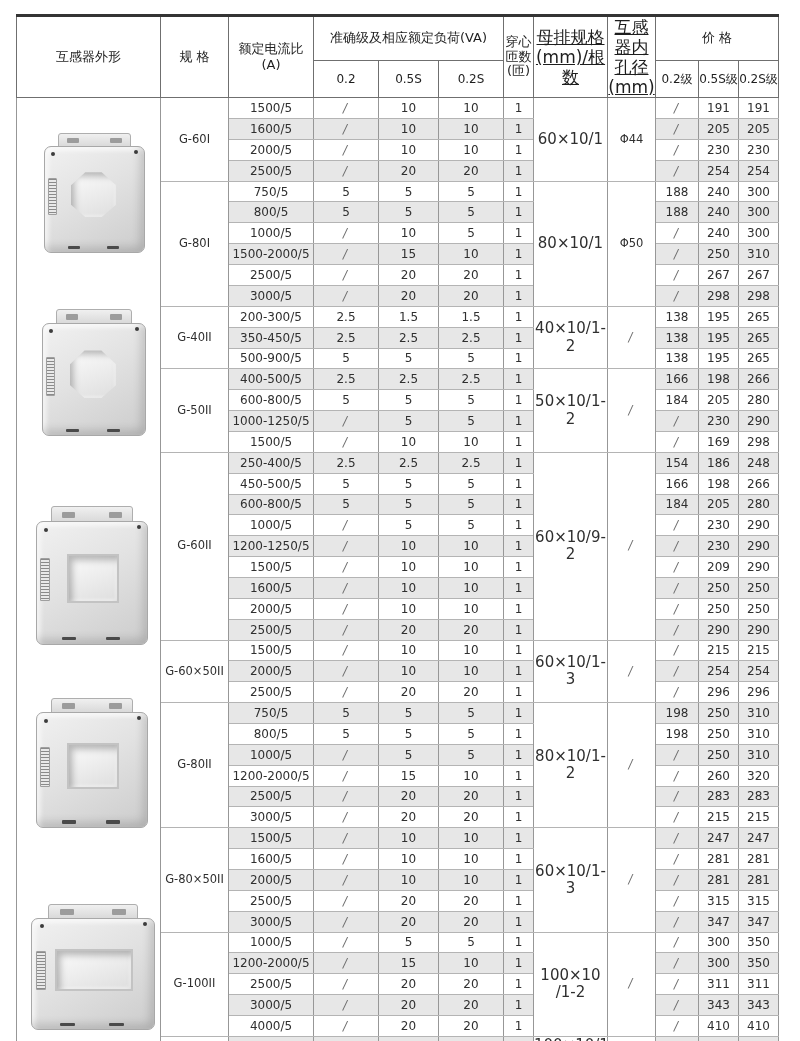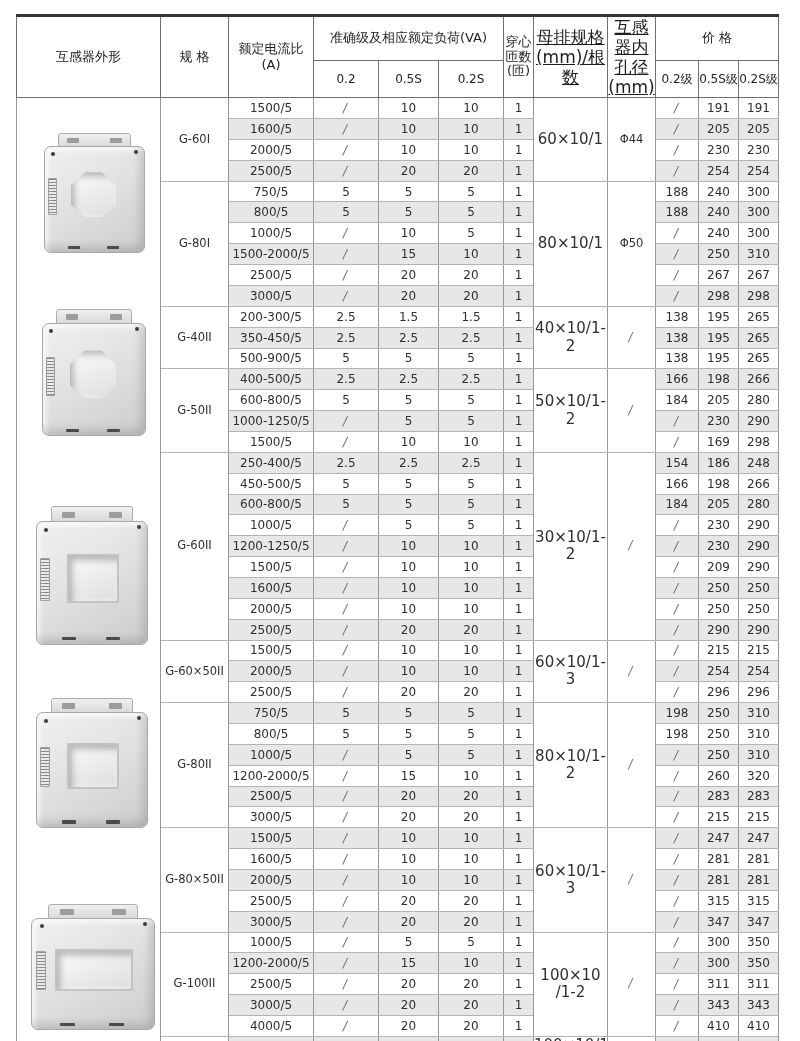--- a/index.html
+++ b/index.html
@@ -375,21 +375,21 @@
           <td class="data">169</td>
           <td class="data">298</td>
         </tr>
         <tr class="stripe sec-start">
           <td class="merged" rowspan="9">G-60II</td>
           <td class="data">250-400/5</td>
           <td class="data">2.5</td>
           <td class="data">2.5</td>
           <td class="data">2.5</td>
           <td class="data">1</td>
-          <td class="merged cell-busbar" rowspan="9">30×10/1-2</td>
+          <td class="merged cell-busbar" rowspan="9">60×10/9-2</td>
           <td class="merged" rowspan="9"><span class="slash">/</span></td>
           <td class="data">154</td>
           <td class="data">186</td>
           <td class="data">248</td>
         </tr>
         <tr>
           <td class="data">450-500/5</td>
           <td class="data">5</td>
           <td class="data">5</td>
           <td class="data">5</td>

